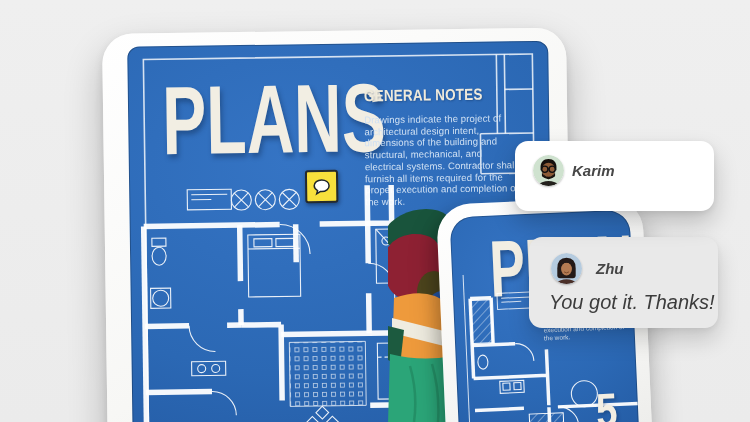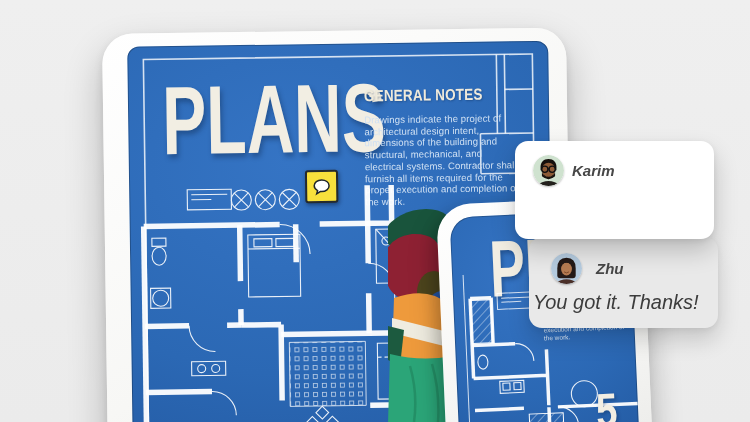--- a/index.html
+++ b/index.html
@@ -86,21 +86,21 @@
     transform:scaleX(.8);transform-origin:0 0;
     text-shadow:2px 2px 4px rgba(8,28,60,.3);
   }
 
   
   .card{
     border-radius:13px;z-index:4;
     font-family:"Liberation Sans", sans-serif;
   }
   .card-white{
-    left:515px;top:141px;width:199px;height:98px;background:#ffffff;
+    left:515px;top:141px;width:199px;height:70px;background:#ffffff;
     box-shadow:0 12px 24px rgba(0,0,0,.20), 0 2px 6px rgba(0,0,0,.08);
   }
   .card-gray{
     left:529px;top:237px;width:189px;height:91px;background:#e9e9e9;
     box-shadow:0 12px 22px rgba(0,0,0,.16), 0 2px 6px rgba(0,0,0,.06);
   }
   .avatar{position:absolute;width:31px;height:31px;border-radius:50%;overflow:hidden;
     box-shadow:0 1px 2px rgba(0,0,0,.25);}
   .author{
     position:absolute;font-size:15px;font-weight:bold;font-style:italic;color:#474747;
@@ -300,21 +300,21 @@
         <rect width="32" height="32" fill="#b5cbdf"></rect>
         <path d="M16 5 q-9.5 0 -9.5 11 v7 q0 3 3 3 h13 q3 0 3 -3 v-7 q0 -11 -9.5 -11 z" fill="#241a18"></path>
         <ellipse cx="16" cy="16.5" rx="5.6" ry="6.6" fill="#b57b52"></ellipse>
         <path d="M16 6 q-7 0 -7.8 8.5 q3.2 -4.5 7.8 -4.5 q4.6 0 7.8 4.5 Q23 6 16 6 z" fill="#241a18"></path>
         <path d="M13.5 19.5 q2.5 2 5 0" stroke="#7c4a2c" stroke-width="1" fill="none"></path>
         <path d="M3 32 q13 -10 26 0 z" fill="#4a2f28"></path>
       </g>
     </svg>
   </span>
   <span class="author" style="left:67px;top:23px;">Zhu</span>
-  <span class="message" style="left:4px;top:54px;">You got it. Thanks!</span>
+  <span class="message" style="left:20px;top:54px;">You got it. Thanks!</span>
 </div>
 
 <div class="abs card card-white">
   <span class="avatar" style="left:18px;top:14px;">
     <svg width="31" height="31" viewBox="0 0 32 32">
       <defs>
           <clipPath id="kc">
             <circle cx="16" cy="16" r="16"></circle>
           </clipPath>
         </defs>

